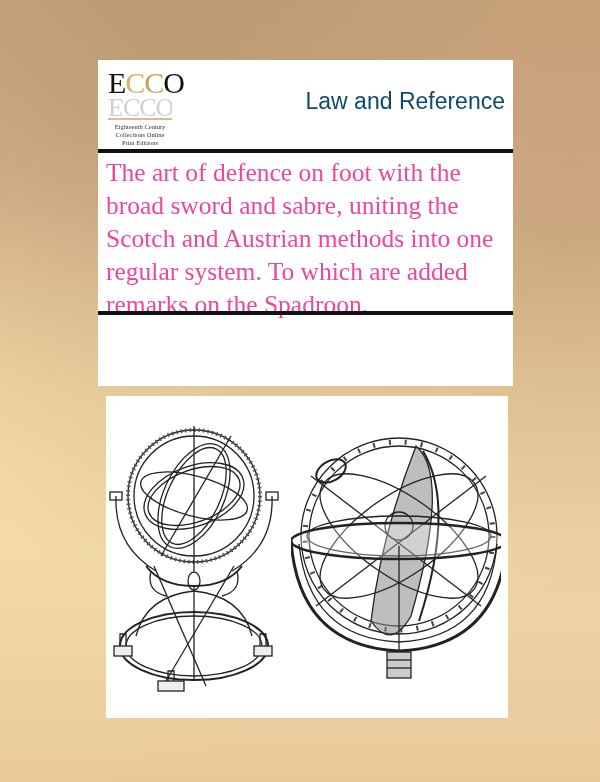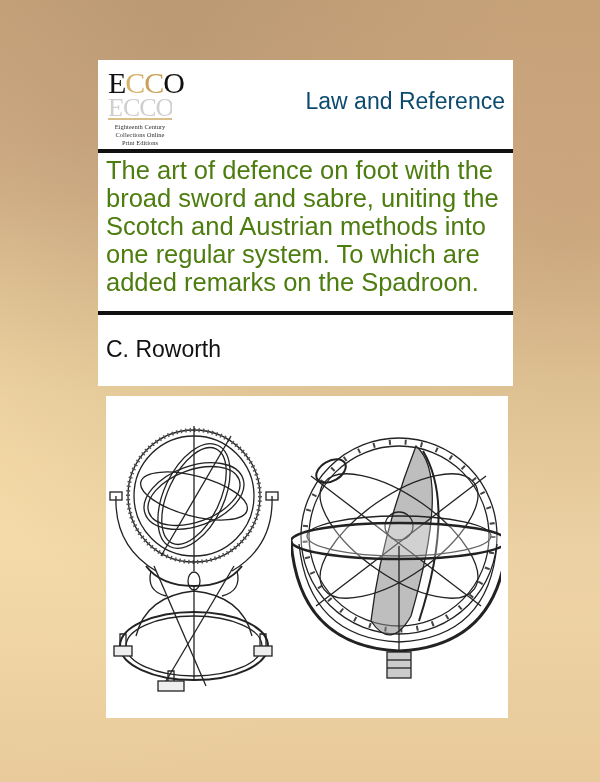--- a/index.html
+++ b/index.html
@@ -39,21 +39,21 @@
       font-family: "Liberation Serif", serif; font-size: 6.5px; line-height: 8px; color: #333;
     }
     .series {
       position: absolute; right: 8px; top: 28px; font-size: 23px; color: #0c4a6e;
     }
     .rule { position: absolute; left: 0; width: 415px; height: 4px; background: #111; }
     .rule.r1 { top: 89px; }
     .rule.r2 { top: 251px; }
     .title {
       position: absolute; left: 8px; top: 96px; width: 405px;
-      font-size: 25.5px; line-height: 28px; color: #4d7c0f;
+      font-size: 25.5px; line-height: 33px; color: #ec4899; font-family: Liberation Serif, serif;
     }
     .author {
       position: absolute; left: 8px; top: 276px; font-size: 23px; color: #111;
     }
     .image-panel {
       position: absolute; left: 106px; top: 396px; width: 402px; height: 322px;
       background: #ffffff;
     }
     .image-panel svg { position: absolute; }
   </style>
@@ -73,21 +73,20 @@
   </div>
 
   <div class="series">Law and Reference</div>
 
   <div class="rule r1"></div>
 
   <div class="title">The art of defence on foot with the broad sword and sabre, uniting the Scotch and Austrian methods into one regular system. To which are added remarks on the Spadroon.</div>
 
   <div class="rule r2"></div>
 
-  <div class="author">C. Roworth</div>
 </div>
 
 <div class="image-panel">
 
   <svg width="200" height="320" viewBox="0 0 200 320" style="left:0;top:0;">
     <g fill="none" stroke="#222" stroke-width="1.3">
 
       <circle cx="88" cy="100" r="66"></circle>
       <circle cx="88" cy="100" r="60"></circle>
       <circle cx="88" cy="100" r="66" stroke-dasharray="1.5 3" stroke-width="4" stroke="#555"></circle>

